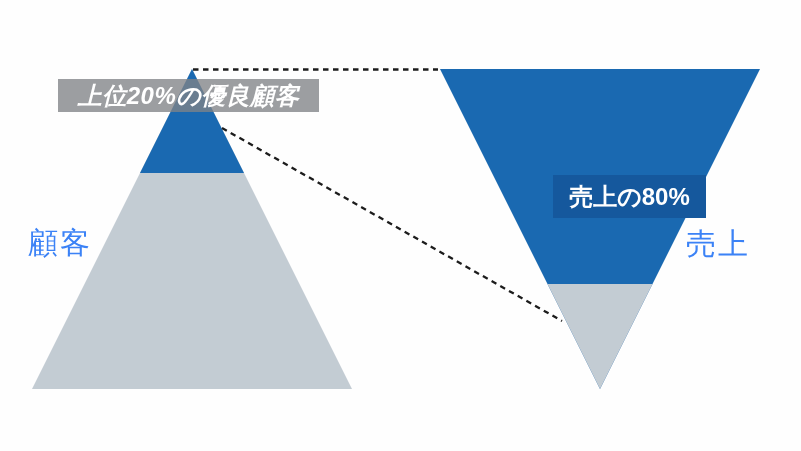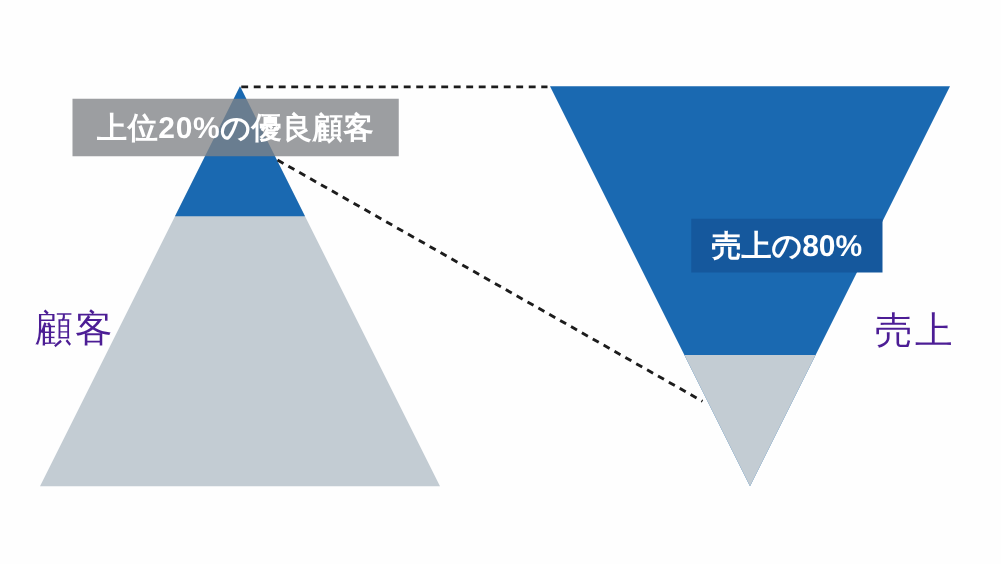--- a/index.html
+++ b/index.html
@@ -31,48 +31,48 @@
     justify-content: center;
     box-sizing: border-box;
     color: #ffffff;
     font-weight: bold;
     white-space: nowrap;
   }
   .label-box.gray {
     left: 58px;
     top: 79px;
     width: 261px;
-    height: 46px;
+    height: 33px;
     background: rgba(128, 131, 134, 0.78);
     font-size: 24px;
     letter-spacing: 0.5px;
+    font-style: italic;
   }
   .label-box.blue {
     left: 553px;
     top: 175px;
     width: 153px;
     height: 43px;
     background: #15589d;
     font-size: 24px;
   }
   .side-label {
     position: absolute;
-    color: #4c1d95;
+    color: #3b82f6;
     font-size: 30px;
     font-weight: 400;
     letter-spacing: 2px;
     white-space: nowrap;
-    margin-top: 20px;
   }
   .side-label.customers {
     left: 28px;
     top: 223px;
   }
   .side-label.sales {
-    left: 700px;
+    left: 686px;
     top: 224px;
   }
 </style>
 </head>
 <body>
 
 <div class="stage">
 
   <svg class="diagram-svg" width="801" height="451" viewBox="0 0 801 451">
 

